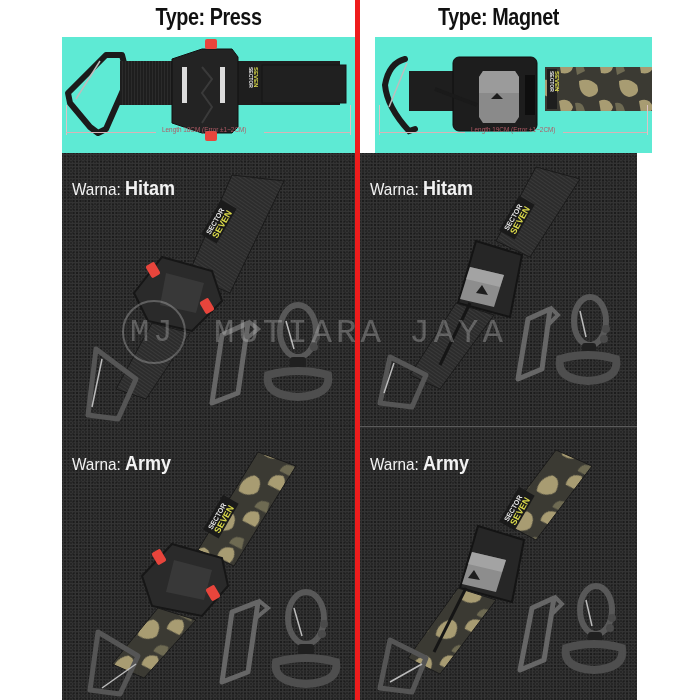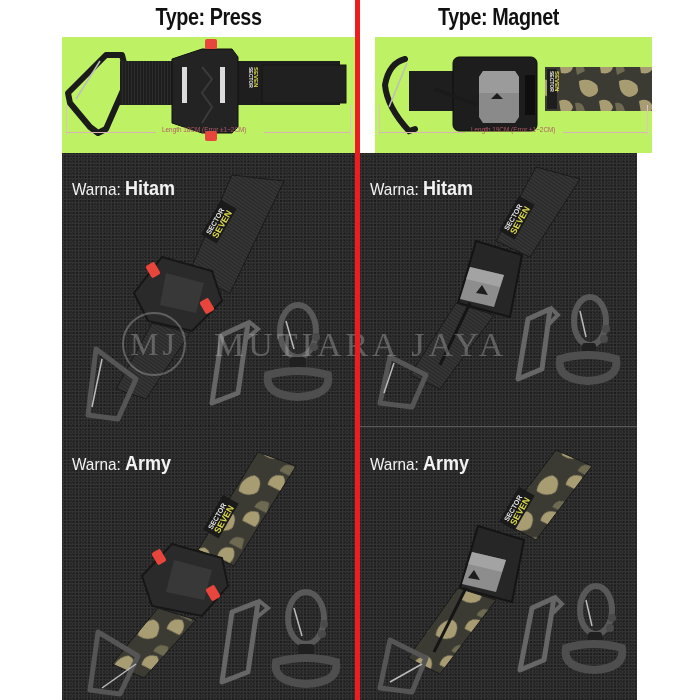--- a/index.html
+++ b/index.html
@@ -11,21 +11,21 @@
       font-family: "Liberation Sans", sans-serif;
       font-weight: bold; font-size: 23px; color: #111;
       text-align: center; letter-spacing: -0.5px;
       transform: scaleX(0.86); transform-origin: center;
     }
     #title-press { left: 62px; width: 293px; }
     #title-magnet { left: 360px; width: 277px; }
 
     .spec-panel {
       position: absolute; top: 37px; height: 116px;
-      background: #bef264;
+      background: #5eead4;
       overflow: hidden;
     }
     #spec-press { left: 62px; width: 293px; }
     #spec-magnet { left: 360px; width: 277px; margin-left: 15px; }
 
     .length-row {
       position: absolute; left: 4px; right: 4px; top: 125px;
     }
     .spec-panel .length-row { top: 88px; }
     .length-line {
@@ -67,23 +67,23 @@
     .warna .lbl { font-weight: normal; }
     .warna .val { font-weight: bold; font-size: 20px; }
     .army .warna { top: 26px; }
 
     .red-divider {
       position: absolute; left: 355px; top: 0; width: 5px; height: 700px;
       background: #ee1c1c;
     }
 
     .watermark {
-      position: absolute; left: 122px; top: 326px; width: 430px; height: 40px;
+      position: absolute; left: 122px; top: 314px; width: 430px; height: 40px;
       pointer-events: none; opacity: 0.32;
-      color: #cfcfcf; font-family: Liberation Serif, serif; font-size: 34px;
+      color: #cfcfcf; font-family: Liberation Mono, monospace; font-size: 34px;
       letter-spacing: 4px; white-space: nowrap;
     }
     .wm-circle {
       position: absolute; left: 0; top: -14px; width: 64px; height: 64px;
       border: 2px solid #cfcfcf; border-radius: 50%;
     }
     .wm-mj { position: absolute; left: 8px; top: 0; font-size: 32px; }
     .wm-name { position: absolute; left: 92px; top: 0; }
 
     svg { position: absolute; left: 0; top: 0; }

